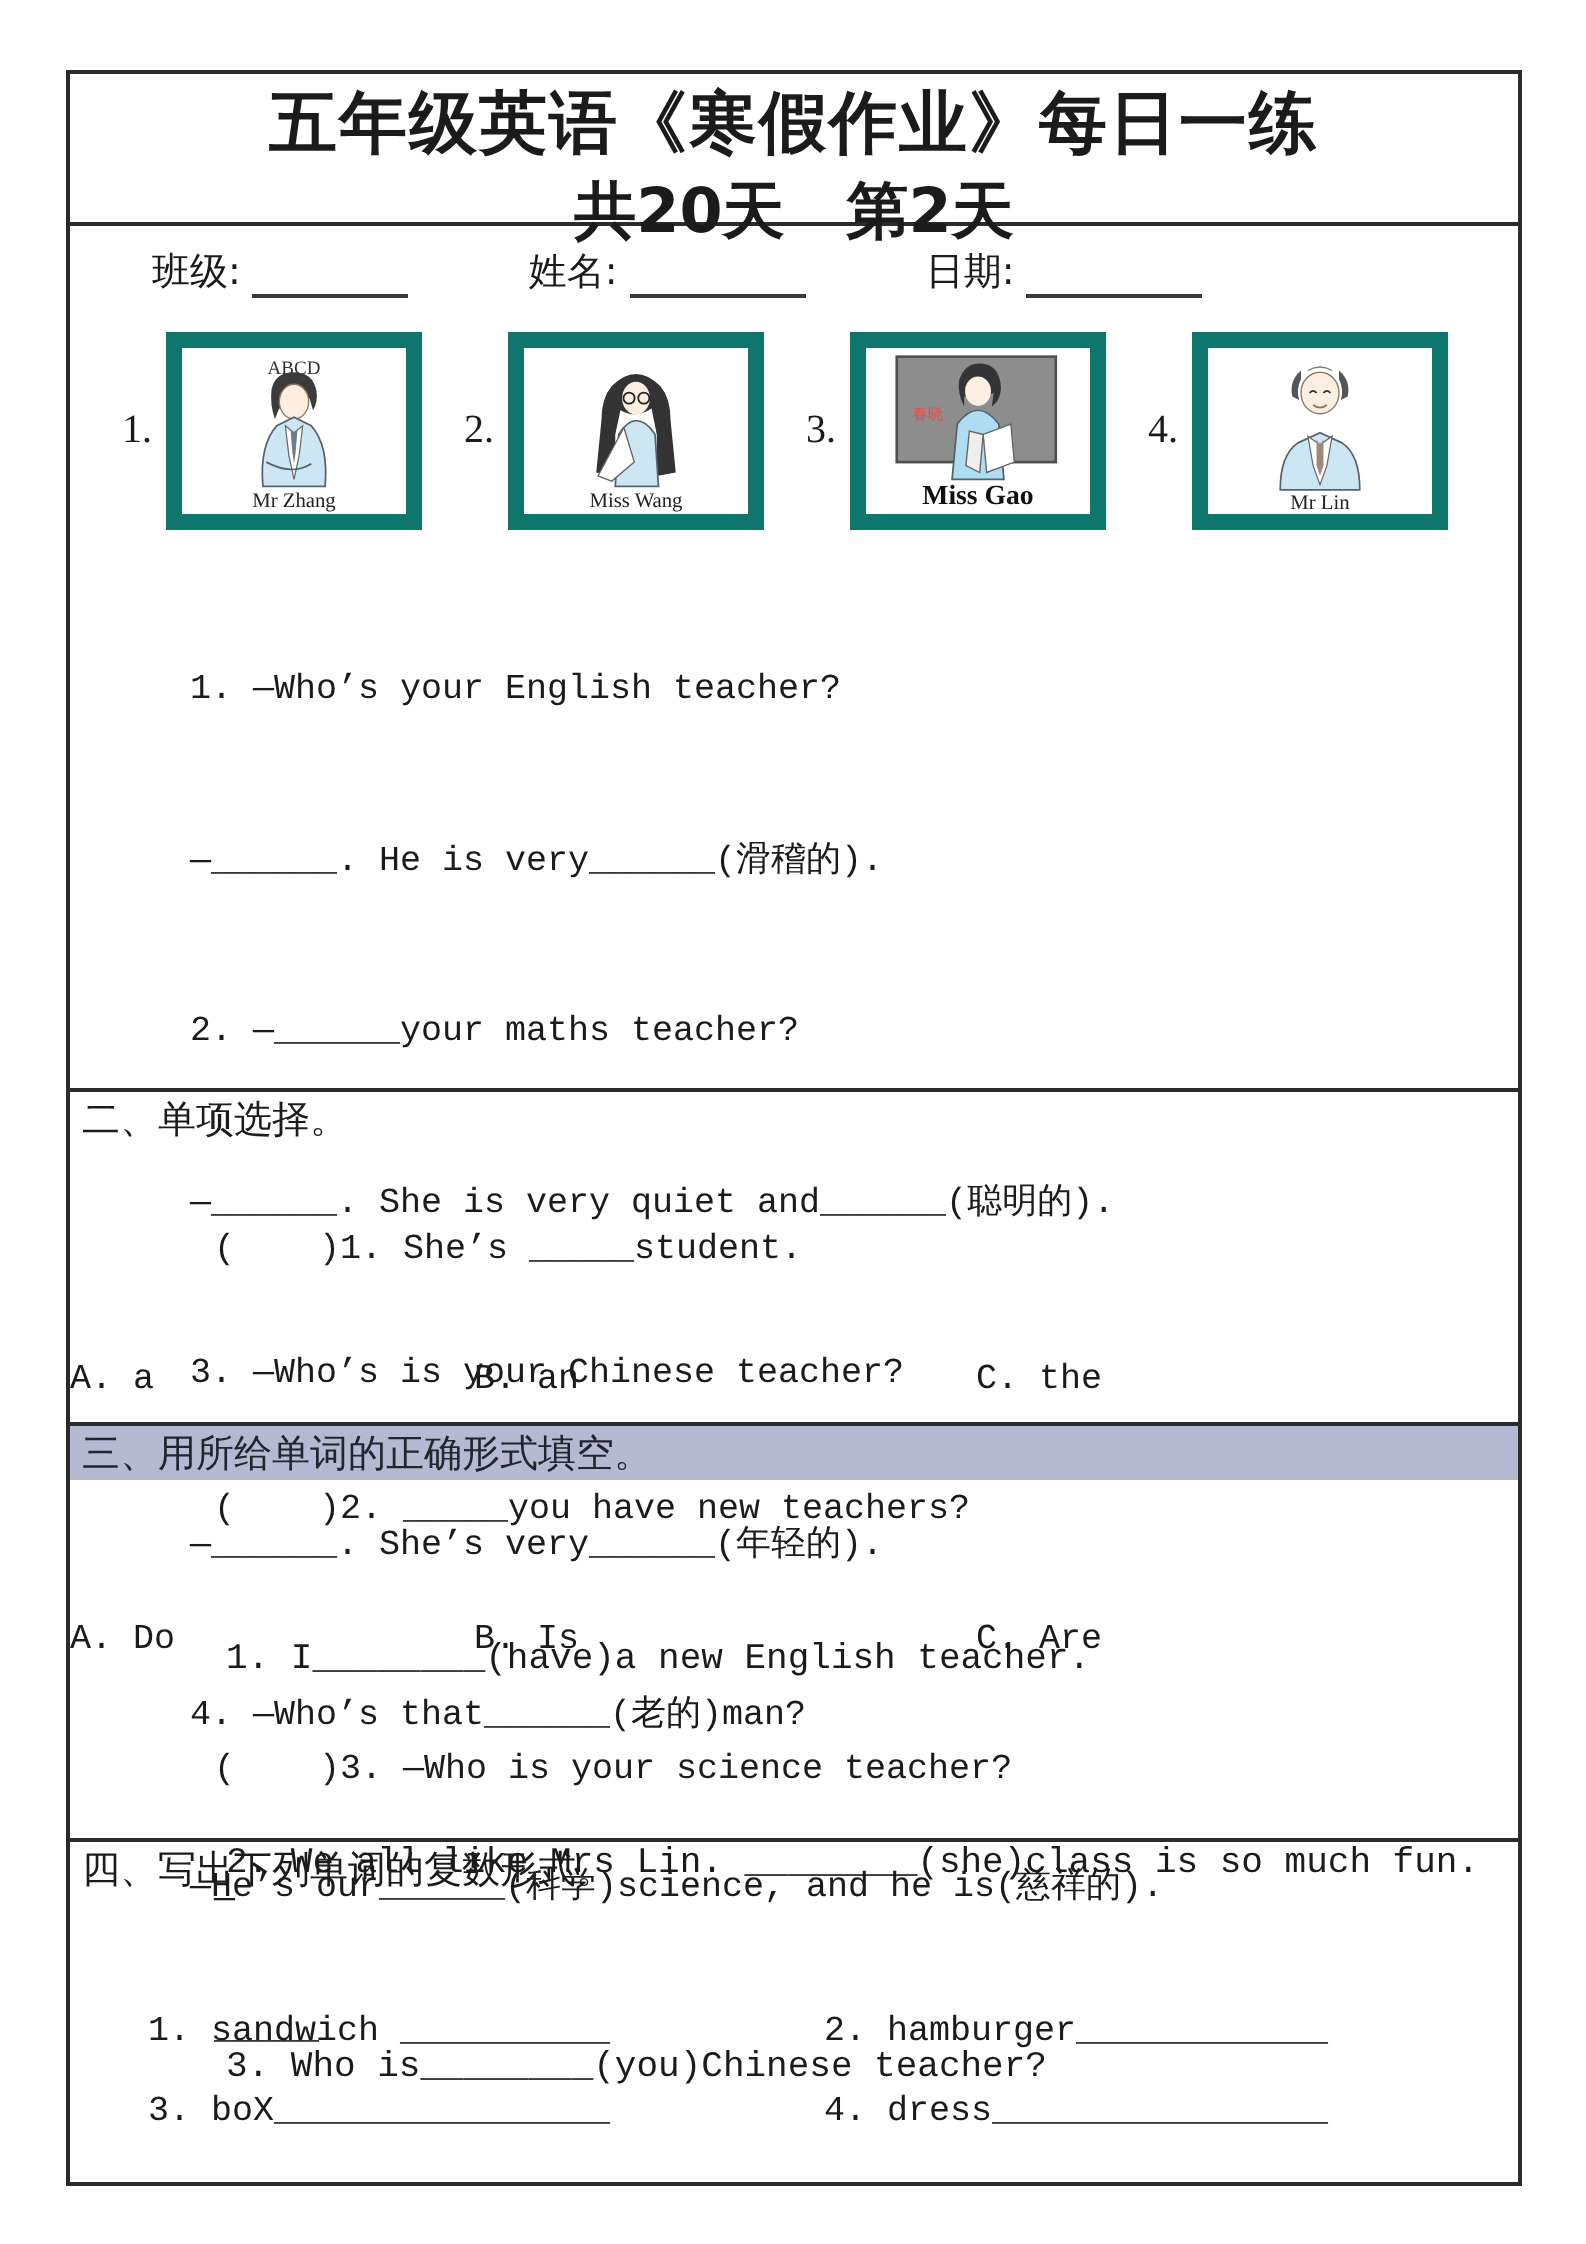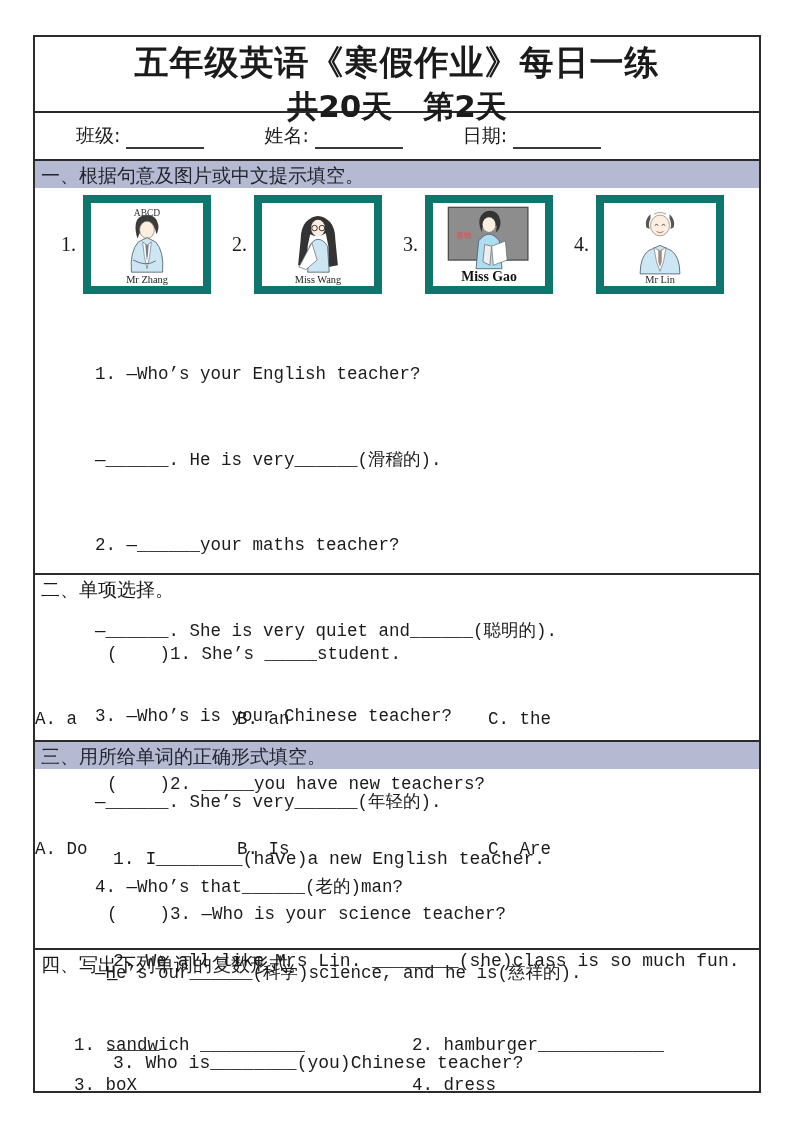--- a/index.html
+++ b/index.html
@@ -138,21 +138,20 @@
     <div class="info-item">
       <span>姓名:</span>
       <span class="blank w88"></span>
     </div>
     <div class="info-item">
       <span>日期:</span>
       <span class="blank w88"></span>
     </div>
   </div>
 
-  <div class="sec-bar purple">一、根据句意及图片或中文提示填空。</div>
 
   <div class="pics-row">
 
     <div class="pic-group">
       <span class="pic-num">1.</span>
       <div class="pic-box">
         <svg viewBox="0 0 126 96">
           <text class="toplabel" x="63" y="15">ABCD</text>
           <path d="M50 24 q2-10 13-10 q11 0 13 11 q1 6-2 11 l-2-7 q-5 5-10 4 q-6-1-8 3 l-2 5 q-3-8-2-17z" fill="#3b3b3b"></path>
           <ellipse cx="63" cy="31" rx="8.5" ry="10" fill="#fdeee2" stroke="#8a7764" stroke-width="0.8"></ellipse>

